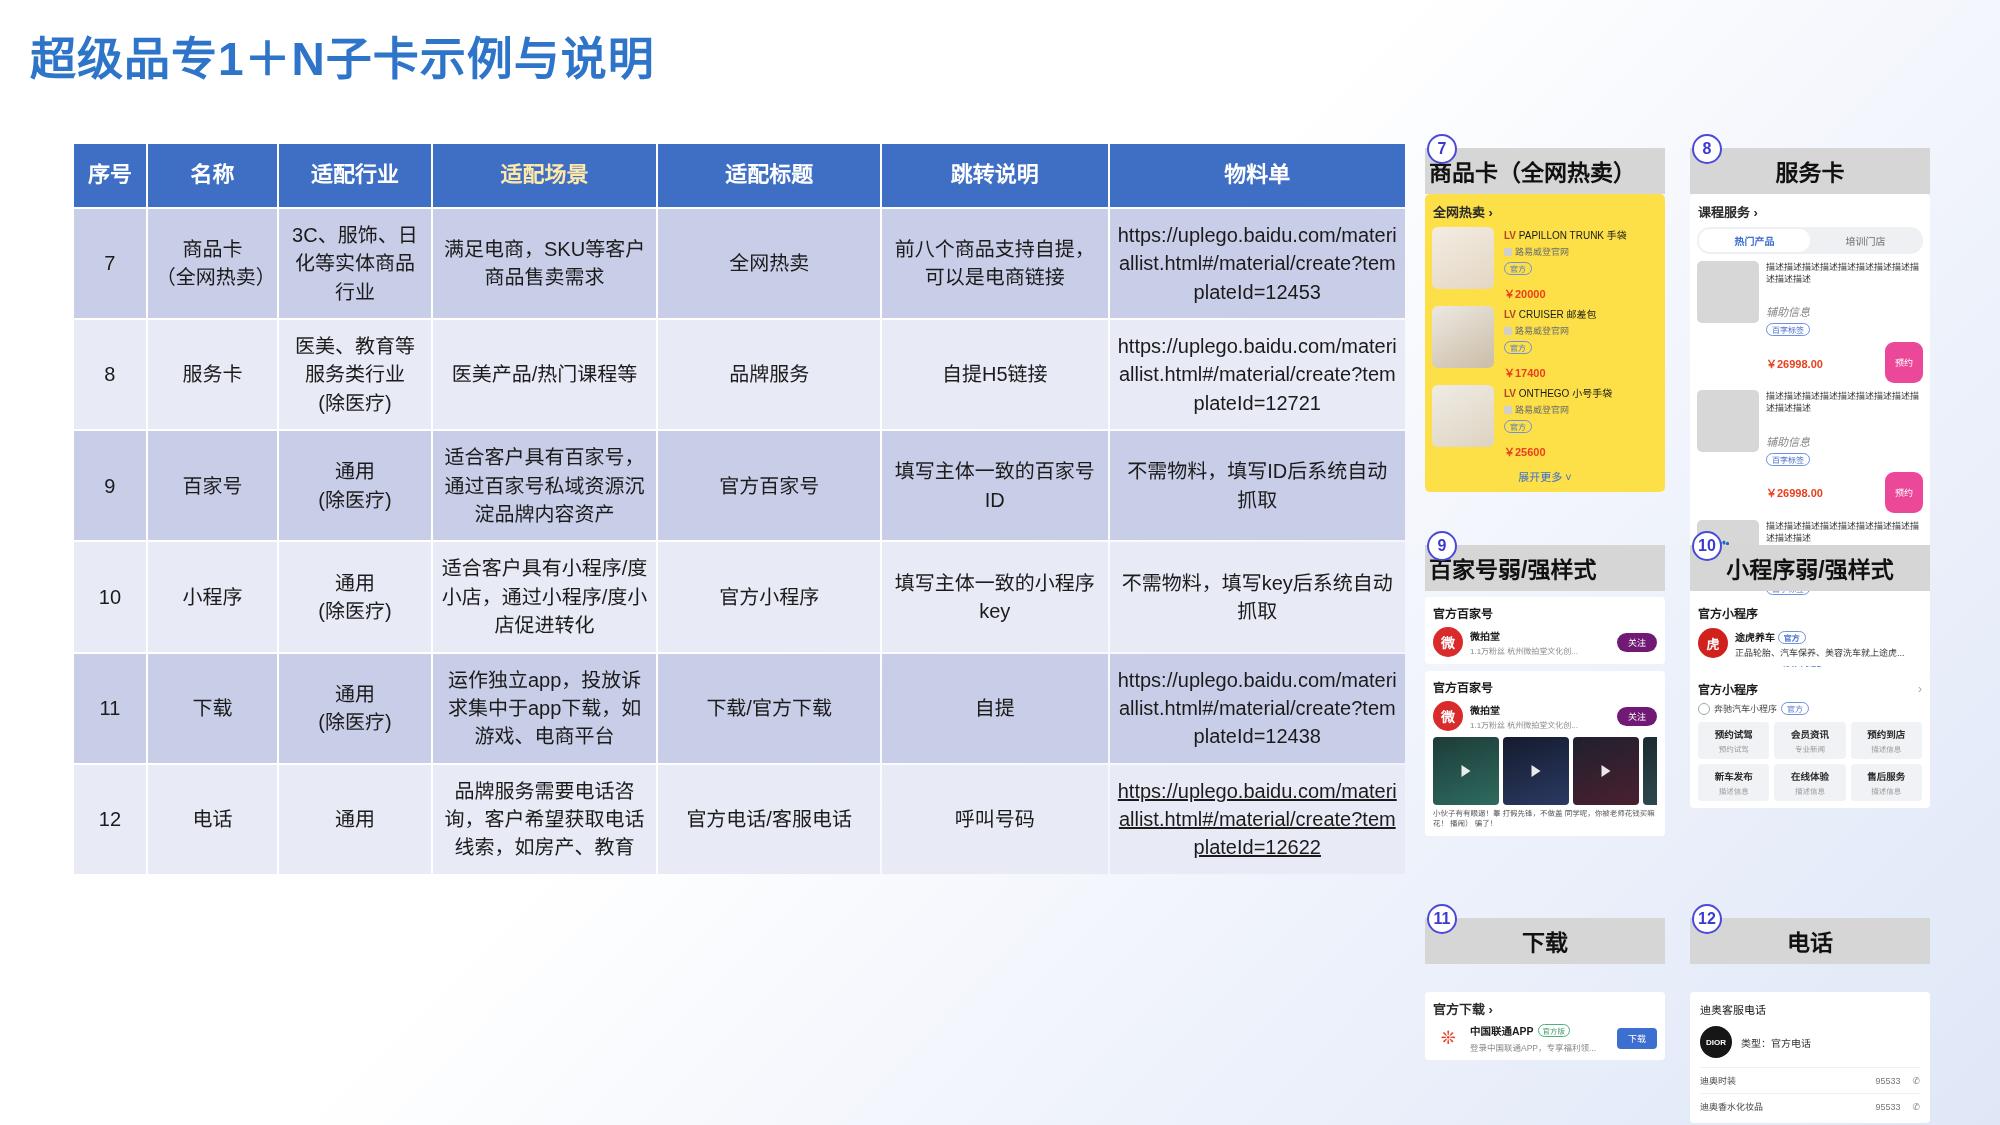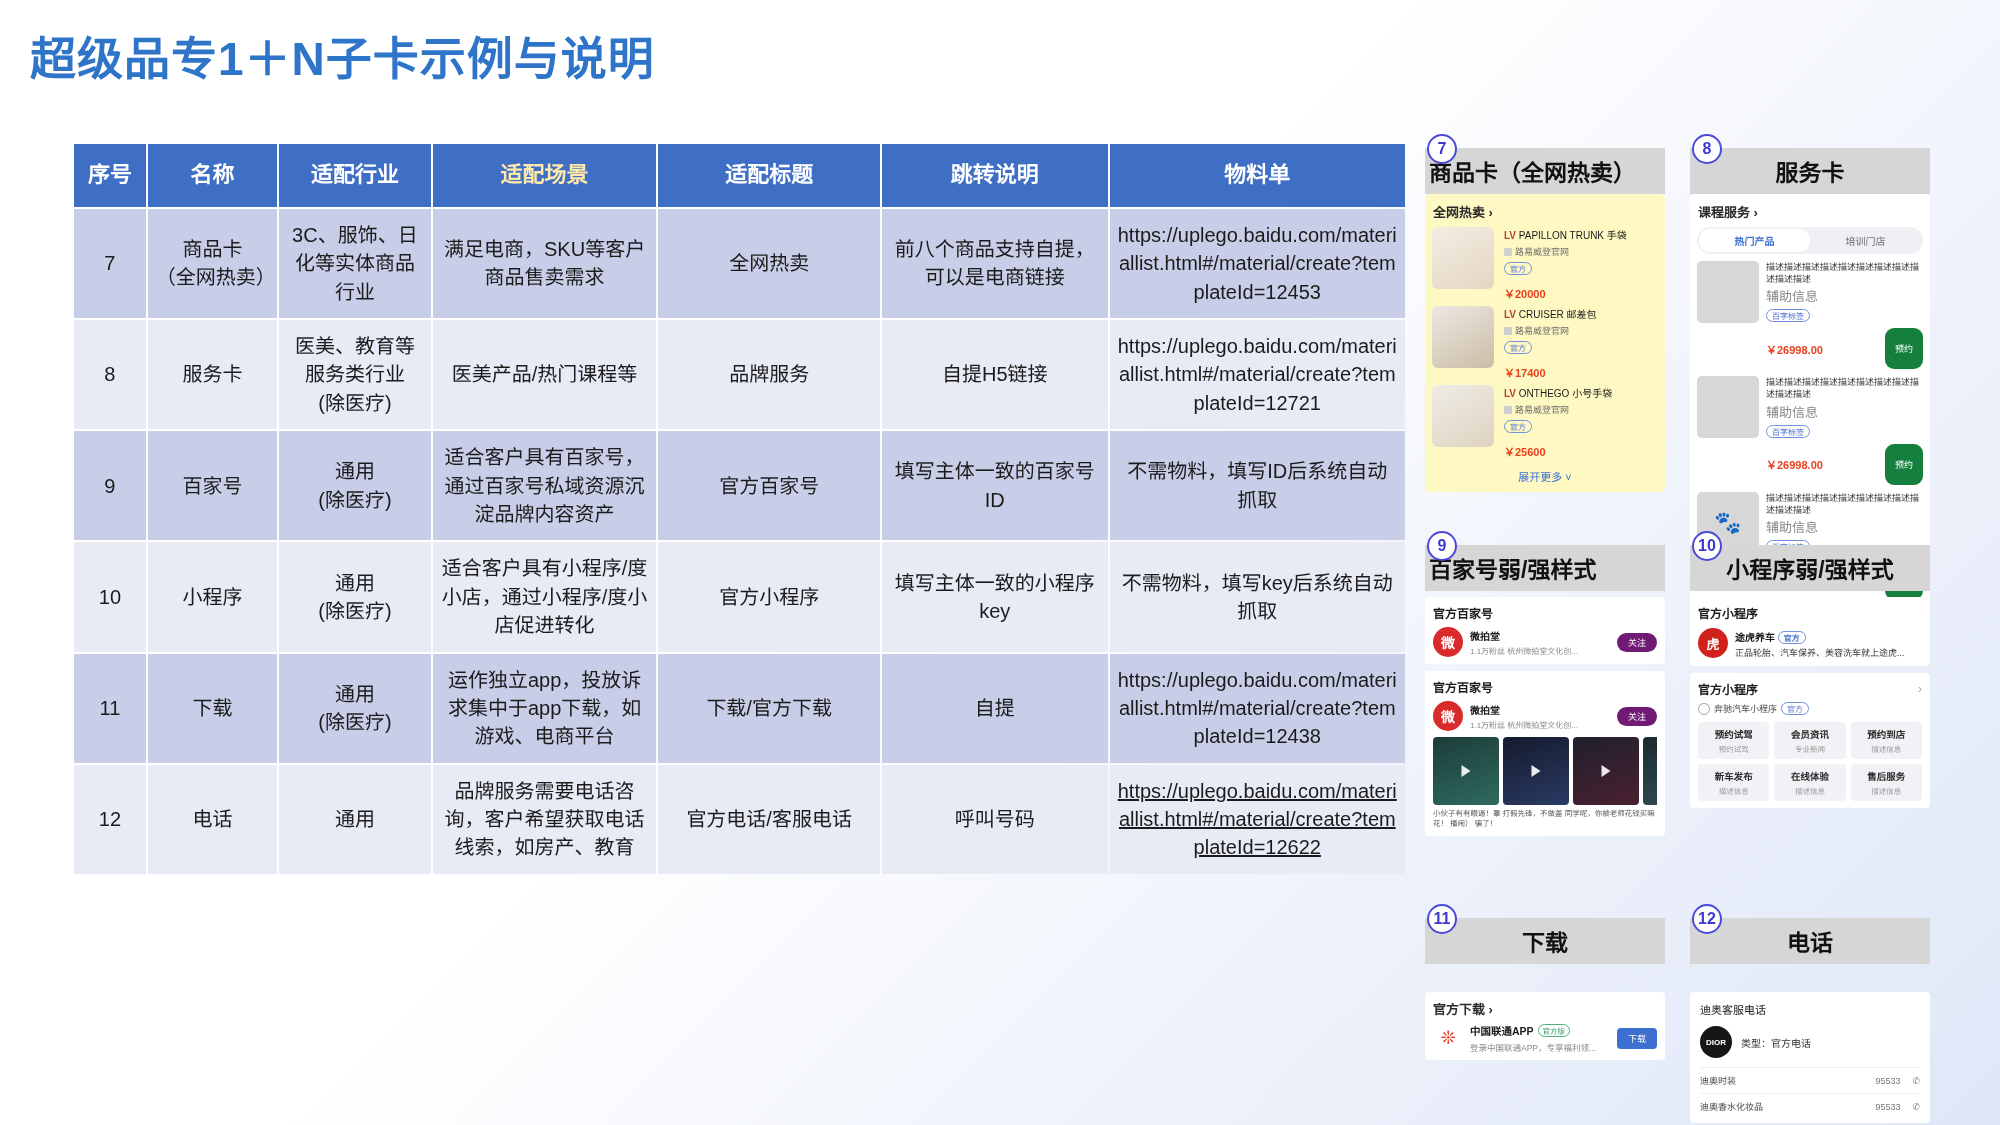--- a/index.html
+++ b/index.html
@@ -53,21 +53,21 @@
   .badge-num{
     position:absolute;left:2px;top:-14px;width:26px;height:26px;border-radius:50%;
     border:2px solid #4a4ad8;color:#3a3ad0;font-size:16px;font-weight:bold;
     display:flex;align-items:center;justify-content:center;background:#fff;
     z-index:6;
   }
   .panel{background:#ffffff;border-radius:5px;}
 
   
   #card7{left:1425px;top:148px;width:240px;}
-  #card7 .body{background:#fef9c3;padding:6px 7px 8px 7px;}
+  #card7 .body{background:#fde047;padding:6px 7px 8px 7px;}
   .sec-link{font-size:13px;font-weight:bold;color:#2b2b2b;margin:2px 0 6px 1px;}
   .prod-row{display:flex;gap:10px;margin-bottom:5px;}
   .prod-thumb{width:62px;height:62px;border-radius:6px;flex:0 0 62px;}
   .t1{background:linear-gradient(150deg,#f3ede4,#e4d6c2);}
   .t2{background:linear-gradient(150deg,#ece8e2,#cbbda6);}
   .t3{background:linear-gradient(150deg,#efece6,#ded3c0);}
   .prod-info{flex:1;min-width:0;}
   .p-name{font-size:10px;color:#1a1a1a;white-space:nowrap;overflow:hidden;}
   .p-name b{color:#b1452c;}
   .p-shop{font-size:9px;color:#6d6d6d;margin-top:3px;display:flex;align-items:center;gap:3px;}
@@ -80,23 +80,23 @@
   
   #card8{left:1690px;top:148px;width:240px;}
   #card8 .body{background:#fff;padding:6px 7px 8px 7px;}
   .tabs{display:flex;background:#eef0f4;border-radius:13px;padding:2px;margin:4px 0 7px;}
   .tab{flex:1;text-align:center;font-size:10px;padding:4px 0;color:#6d6d6d;border-radius:11px;}
   .tab.active{background:#fff;color:#3d6fd0;font-weight:bold;}
   .srv-row{display:flex;gap:7px;margin-bottom:7px;}
   .srv-thumb{width:62px;height:62px;background:#d7d7d7;border-radius:5px;flex:0 0 62px;
              display:flex;align-items:center;justify-content:center;font-size:22px;color:#b5b5b5;}
   .srv-desc{font-size:9px;color:#333;line-height:1.35;}
-  .srv-sub{font-size:13px;color:#8a8a8a;margin-top:1px;}
+  .srv-sub{font-size:11px;color:#8a8a8a;margin-top:18px;font-style:italic;}
   .srv-bottom{display:flex;align-items:center;justify-content:space-between;margin-top:5px;}
-  .btn-book{background:#15803d;color:#fff;font-size:9px;border-radius:9px;padding:14px 10px;}
+  .btn-book{background:#ec4899;color:#fff;font-size:9px;border-radius:9px;padding:14px 10px;}
 
   
   #card9{left:1425px;top:545px;width:240px;}
   .bj-panel{background:#fff;border-radius:4px;padding:7px 8px;margin-bottom:7px;}
   .bj-title{font-size:12px;font-weight:bold;color:#1a1a1a;margin-bottom:6px;}
   .bj-row{display:flex;align-items:center;gap:7px;}
   .avatar-red{width:30px;height:30px;border-radius:50%;background:#d92b2b;color:#fff;
        font-size:14px;font-weight:bold;display:flex;align-items:center;justify-content:center;flex:0 0 30px;}
   .bj-info{flex:1;min-width:0;}
   .bj-name{font-size:10px;font-weight:bold;color:#1a1a1a;}

